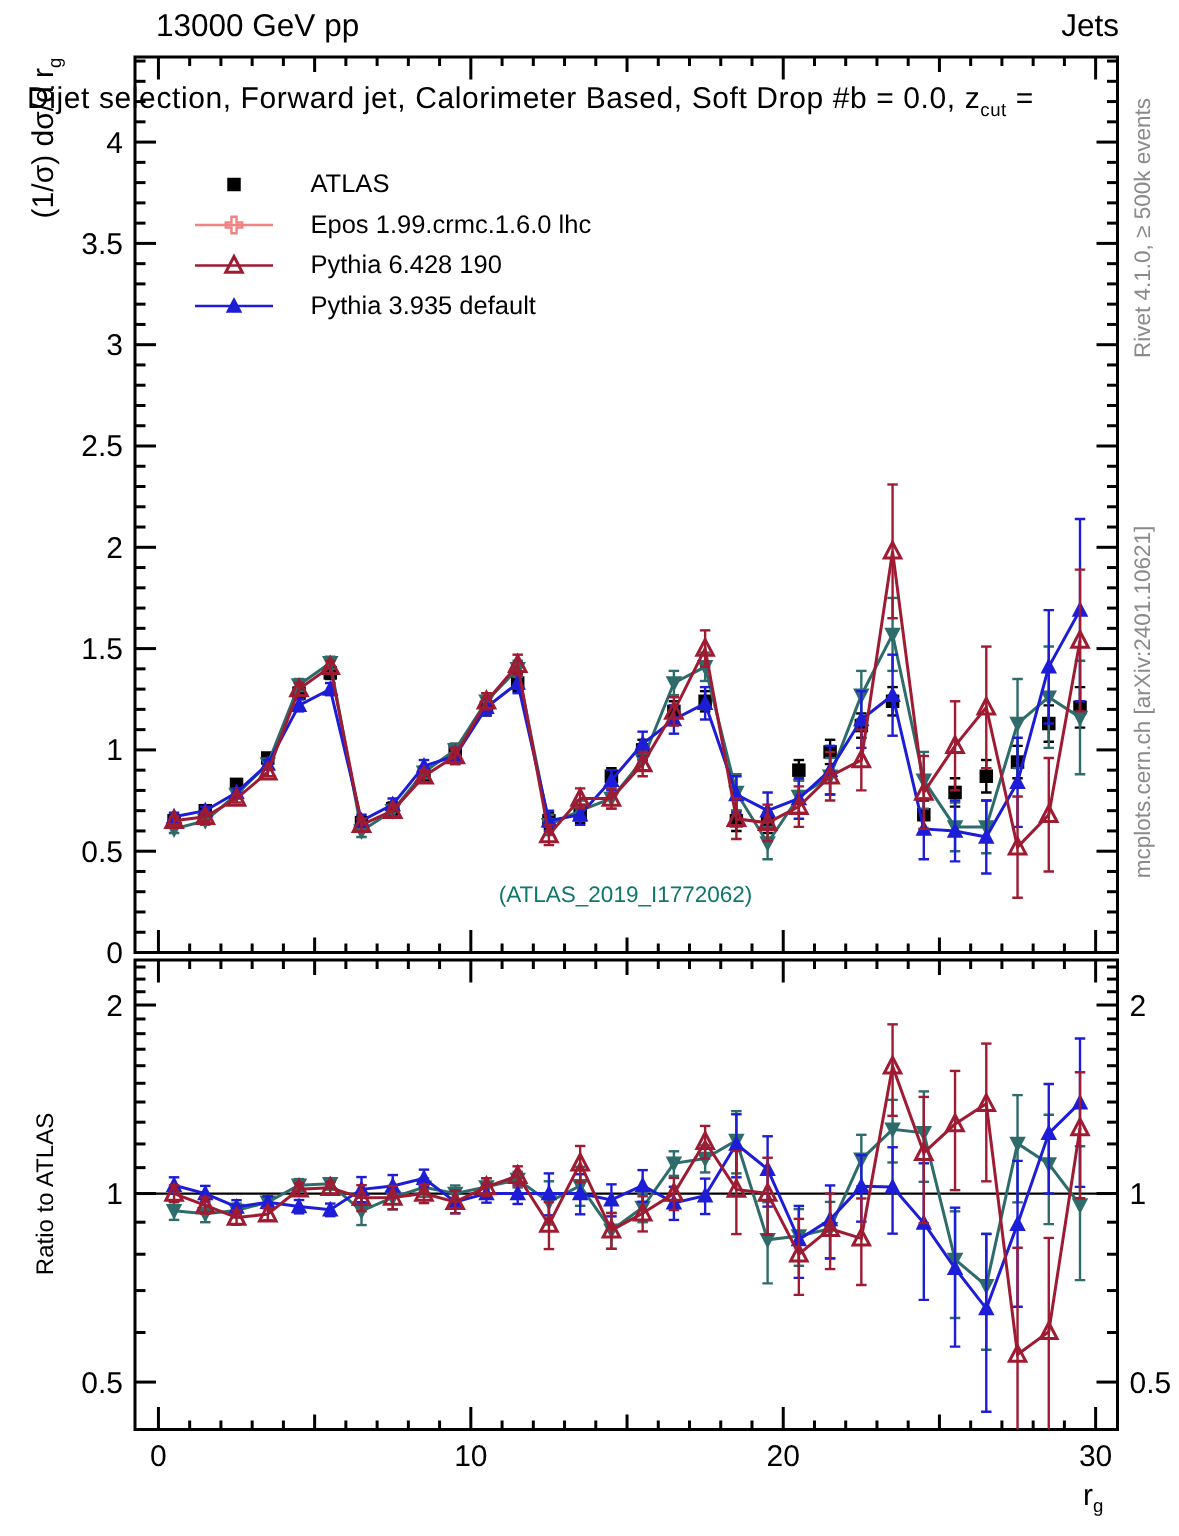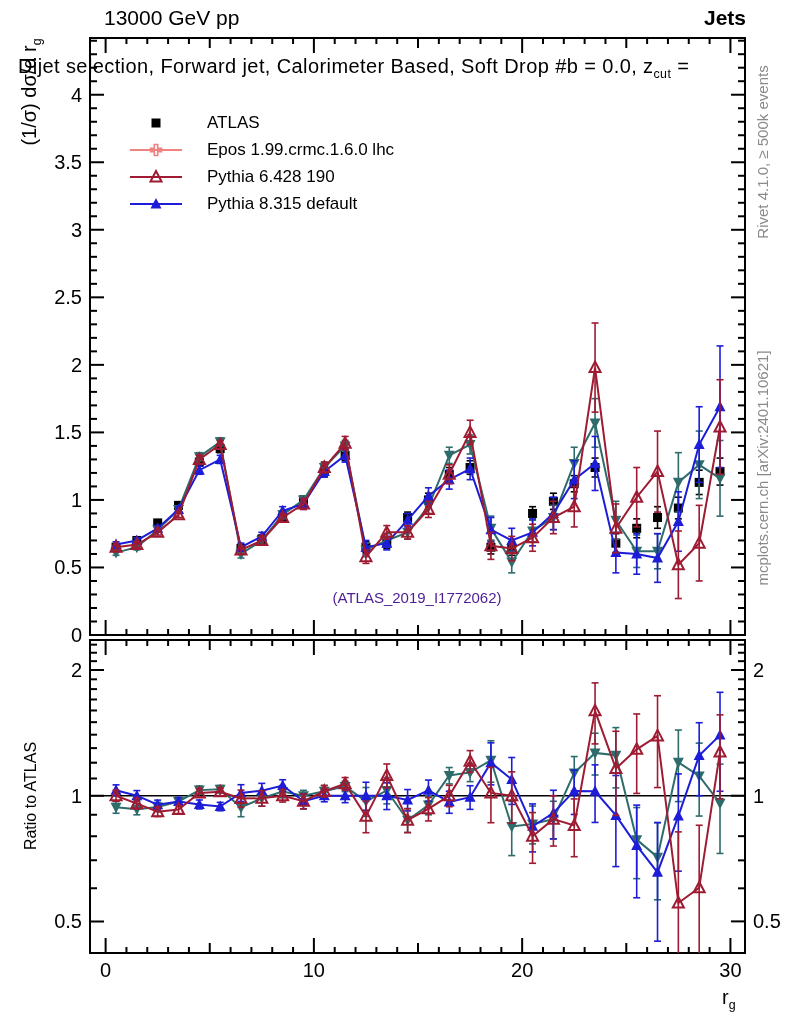--- a/index.html
+++ b/index.html
@@ -1,29 +1,29 @@
 <!DOCTYPE html>
 <html><head>
 <meta charset="utf-8">
 <style>
   html,body{margin:0;padding:0;background:#fff;}
   .canvas{position:relative;width:786px;height:1024px;background:#fff;overflow:hidden;
-          font-family:"Liberation Sans",sans-serif;color:#000;border-radius:14px;}
+          font-family:"Liberation Sans",sans-serif;color:#000;}
   .hdr{position:absolute;top:6px;font-size:21px;white-space:nowrap;}
   .hdr-left{left:104px;}
-  .hdr-right{right:40px;font-weight:bold;}
+  .hdr-right{right:40px;}
   .plot-title{position:absolute;left:18px;top:55px;font-size:20px;letter-spacing:.4px;white-space:nowrap;}
   .plot-title sub, .xlabel sub, .vtext sub{font-size:.62em;}
   .vtext{position:absolute;white-space:nowrap;transform:translate(-50%,-50%) rotate(-90deg);}
   .ylabel-main{left:31px;top:92px;font-size:20px;}
   .ylabel-ratio{left:31px;top:796px;font-size:16px;}
   .side-top{left:762px;top:152px;font-size:15px;color:#8a8a8a;}
   .side-bottom{left:762px;top:468px;font-size:15px;color:#8a8a8a;}
   .watermark{position:absolute;left:417px;top:597px;transform:translate(-50%,-50%);
-             font-size:15px;color:#4c1d95;white-space:nowrap;}
+             font-size:15px;color:#0f766e;white-space:nowrap;}
   .xlabel{position:absolute;left:722px;top:986px;font-size:20px;white-space:nowrap;text-align:right;}
   .legend{position:absolute;left:128px;top:109px;}
   .legend-row{display:flex;align-items:center;height:27px;}
   .legend-row svg{display:block;}
   .legend-label{font-size:17px;margin-left:23px;white-space:nowrap;}
   svg.plot text{font-family:"Liberation Sans",sans-serif;font-size:20px;fill:#000;}
 </style>
 </head>
 <body>
 
@@ -1219,16 +1219,16 @@
         </svg>
         <span class="legend-label">Pythia 6.428 190</span>
       </div>
       <div class="legend-row">
         <svg width="56" height="16" viewBox="-28 -8 56 16">
           <line x1="-26" x2="26" y1="0" y2="0" stroke="#1d1dd8" stroke-width="1.8"></line>
           <g>
             <path d="M 0 -6 L 5.5 4.5 L -5.5 4.5 Z" fill="#1d1dd8"></path>
           </g>
         </svg>
-        <span class="legend-label">Pythia 8.315 default</span>
+        <span class="legend-label">Pythia 3.935 default</span>
       </div>
     </div>
 </div>
 
 </body></html>

